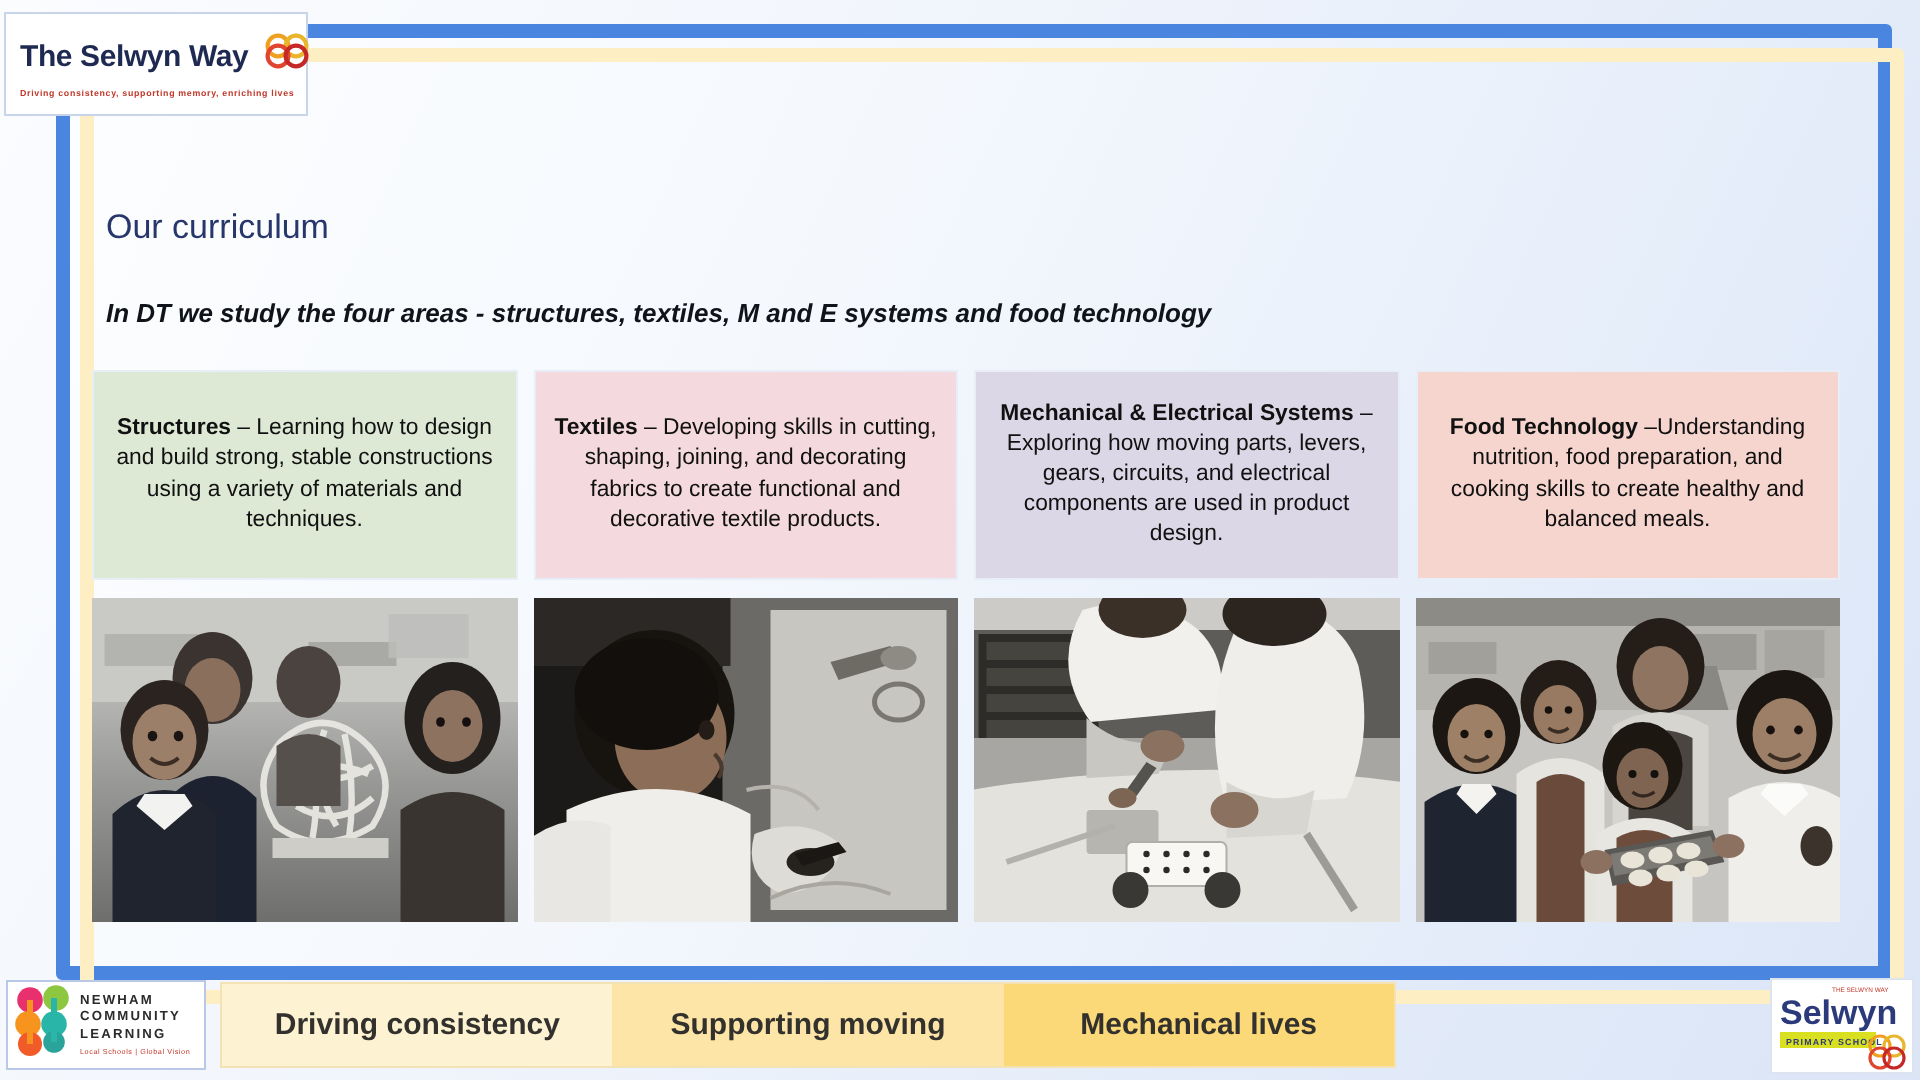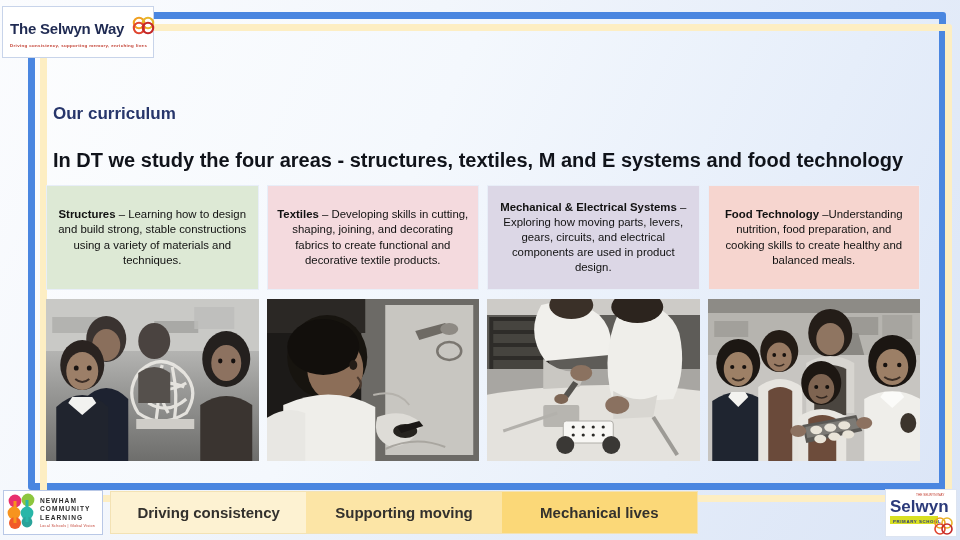--- a/index.html
+++ b/index.html
@@ -79,26 +79,26 @@
     font-size: 32px;
     font-style: italic;
     font-weight: normal;
     letter-spacing: 0.3px;
   }
 
   
   .heading {
     position: absolute;
     left: 53px; top: 104px;
-    font-size: 17px; font-weight: bold; color: #27366b;
+    font-size: 17px; font-weight: normal; color: #27366b;
   }
   .subheading {
     position: absolute;
     left: 53px; top: 149px;
-    font-size: 20px; font-weight: bold; color: #10131a;
+    font-size: 13px; font-style: italic; font-weight: bold; color: #10131a;
     white-space: nowrap;
   }
 
   
   .boxes {
     position: absolute;
     left: 46px; top: 185px;
     width: 874px; height: 105px;
     display: flex; gap: 8px;
   }

